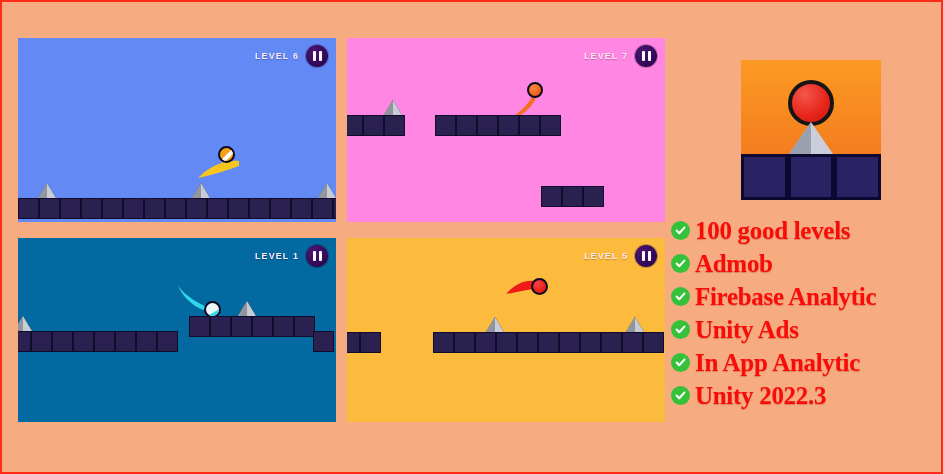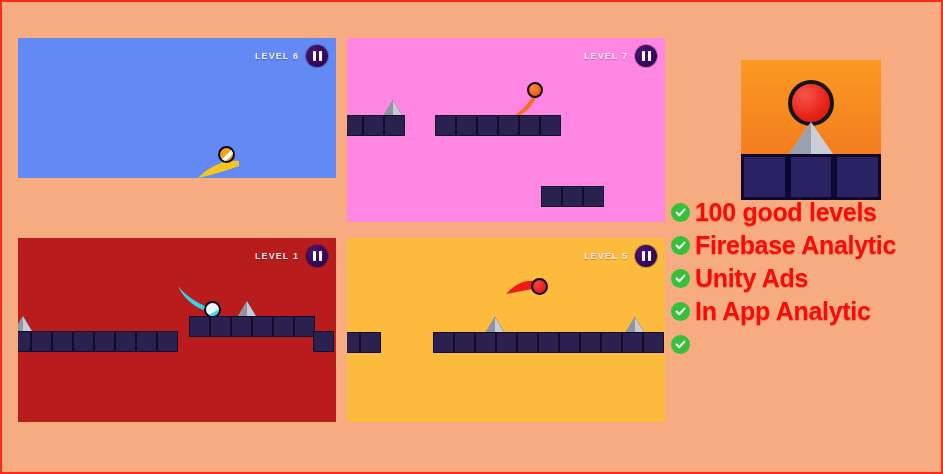--- a/index.html
+++ b/index.html
@@ -13,23 +13,23 @@
     width:939px;height:470px;
     background:#f7ab80;
     overflow:hidden;
   }
 
   
   .panel{
     position:absolute;
     overflow:hidden;
   }
-  .panel-blue  {left:16px; top:36px;  width:318px;height:140px;background:#6289f4;}
+  .panel-blue  {left:16px; top:36px;  width:318px;height:184px;background:#6289f4;}
   .panel-pink  {left:345px;top:36px;  width:318px;height:184px;background:#ff88e4;}
-  .panel-salmon{left:16px; top:236px; width:318px;height:184px;background:#b91c1c;}
+  .panel-salmon{left:16px; top:236px; width:318px;height:184px;background:#0369a1;}
   .panel-amber {left:345px;top:236px; width:318px;height:184px;background:#fcbb3d;}
   .panel-pink  {background:#ff87e3;text-align:right;}
 
   .hud{
     position:absolute;right:8px;top:7px;
     display:flex;align-items:center;gap:7px;
   }
   .level-label{
     font-size:9px;letter-spacing:1.1px;font-weight:bold;
     color:#ffe9f6;
@@ -99,21 +99,21 @@
     border-left:22px solid transparent;border-right:0 solid transparent;
     border-bottom:32px solid #9aa0ad;
   }
   #icon-ground{position:absolute;left:0;bottom:0;width:100%;height:46px;display:flex;}
   #icon-ground span{
     flex:1;background:#2a2263;border:3px solid #0c0830;box-sizing:border-box;
   }
 
   
   #features{
-    position:absolute;left:669px;top:194px;width:268px;
+    position:absolute;left:669px;top:212px;width:268px;font-family:Liberation Serif, serif;
   }
   .feature{
     display:flex;align-items:center;gap:5px;
     height:33px;
   }
   .check{
     flex:0 0 auto;width:19px;height:19px;border-radius:50%;
     background:#35c13a;
     display:flex;align-items:center;justify-content:center;
   }
@@ -306,20 +306,28 @@
 
     <div class="feature">
       <span class="check">
         <svg width="13" height="13" viewBox="0 0 13 13">
             <path d="M2.6 6.6 L5.2 9.2 L10.4 3.6" stroke="#ffffff" stroke-width="2.1" fill="none" stroke-linecap="round" stroke-linejoin="round"></path>
           </svg>
       </span>
       <span class="feature-label">100 good levels</span>
     </div>
 
+    <div class="feature">
+      <span class="check">
+        <svg width="13" height="13" viewBox="0 0 13 13">
+            <path d="M2.6 6.6 L5.2 9.2 L10.4 3.6" stroke="#ffffff" stroke-width="2.1" fill="none" stroke-linecap="round" stroke-linejoin="round"></path>
+          </svg>
+      </span>
+      <span class="feature-label">Admob</span>
+    </div>
 
     <div class="feature">
       <span class="check">
         <svg width="13" height="13" viewBox="0 0 13 13">
             <path d="M2.6 6.6 L5.2 9.2 L10.4 3.6" stroke="#ffffff" stroke-width="2.1" fill="none" stroke-linecap="round" stroke-linejoin="round"></path>
           </svg>
       </span>
       <span class="feature-label">Firebase Analytic</span>
     </div>
 
@@ -340,17 +348,18 @@
       </span>
       <span class="feature-label">In App Analytic</span>
     </div>
 
     <div class="feature">
       <span class="check">
         <svg width="13" height="13" viewBox="0 0 13 13">
             <path d="M2.6 6.6 L5.2 9.2 L10.4 3.6" stroke="#ffffff" stroke-width="2.1" fill="none" stroke-linecap="round" stroke-linejoin="round"></path>
           </svg>
       </span>
+      <span class="feature-label">Unity 2022.3</span>
     </div>
 
   </div>
 
 </div>
 
 </body></html>

